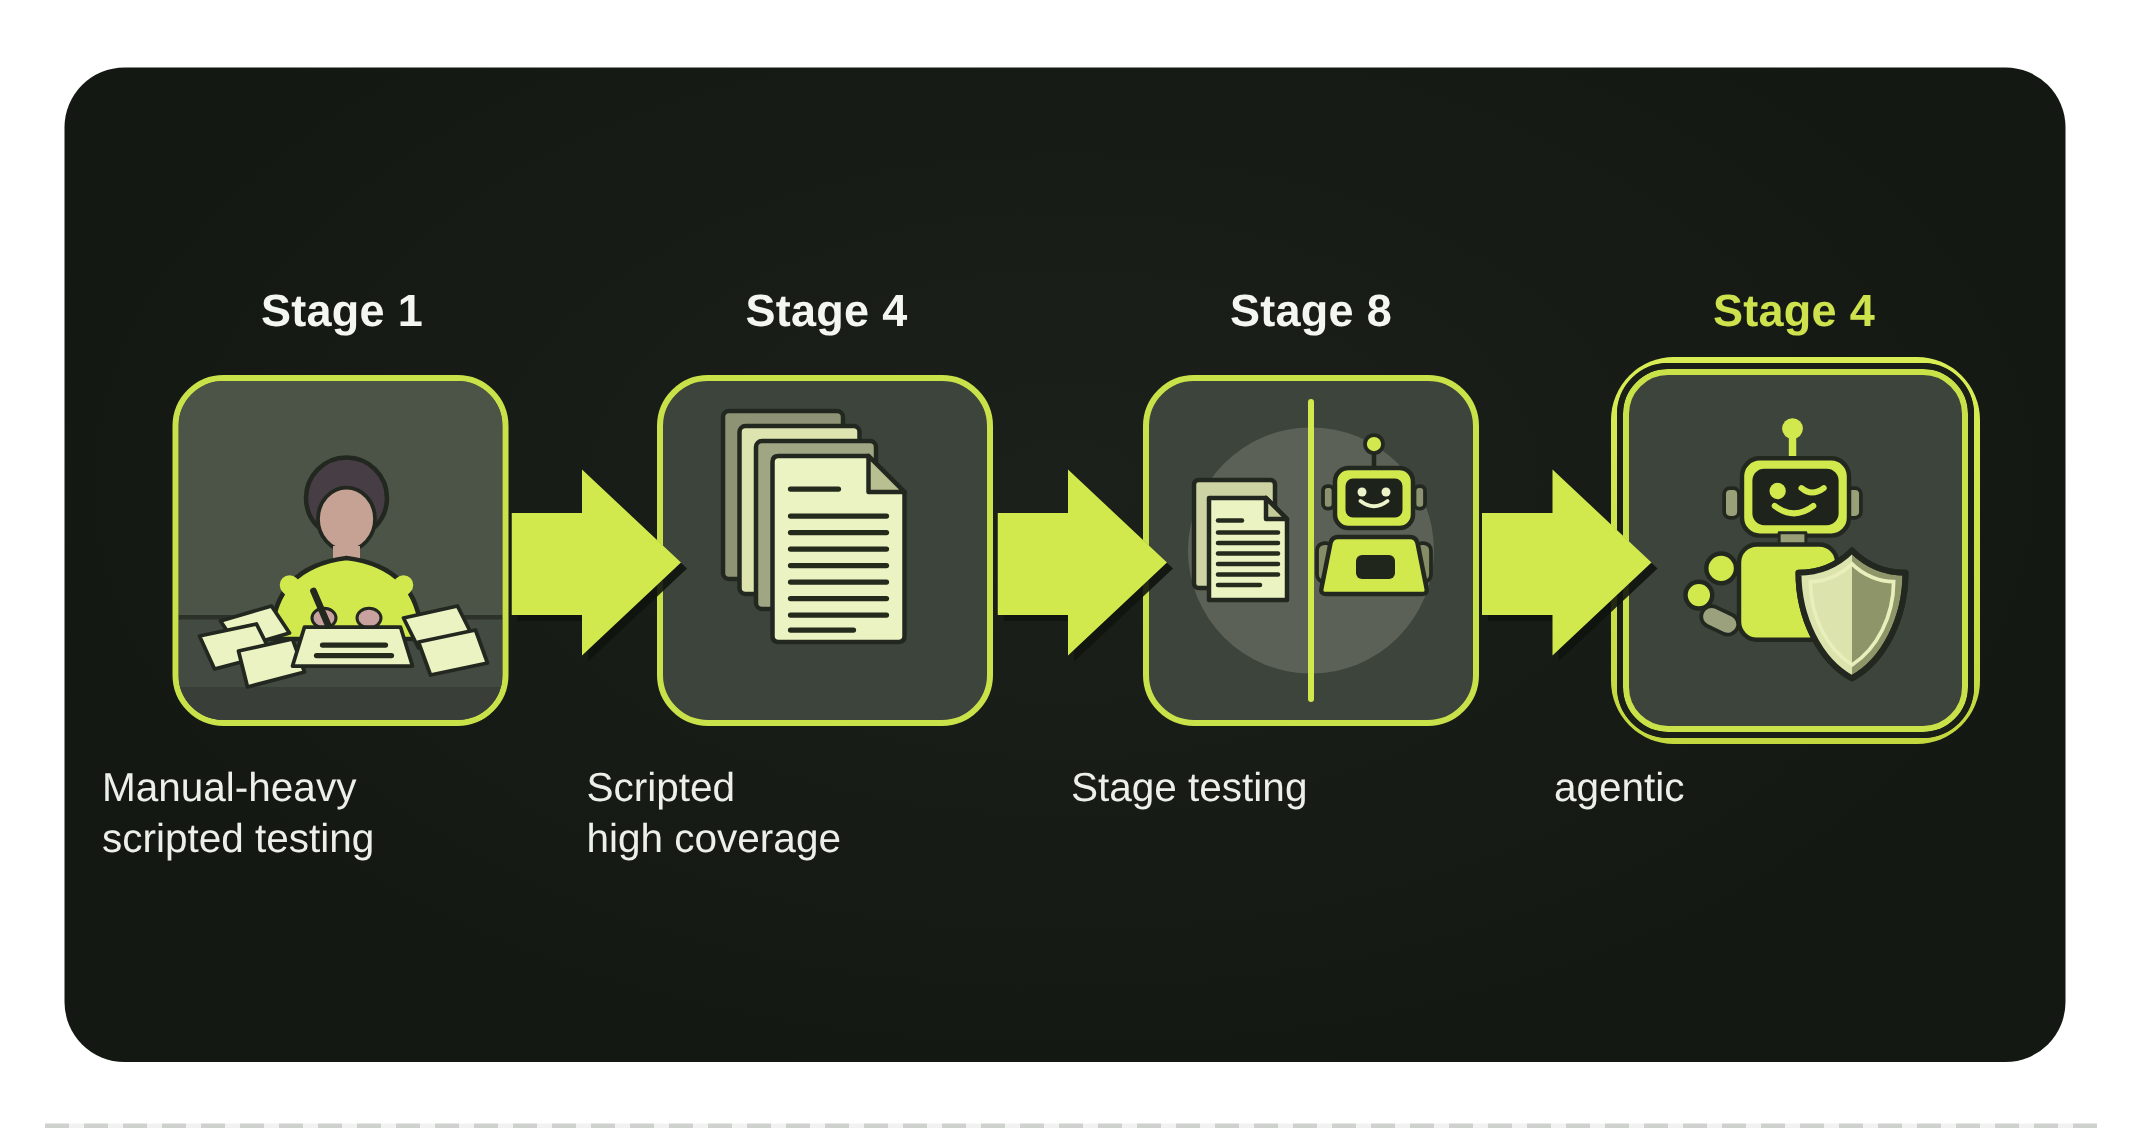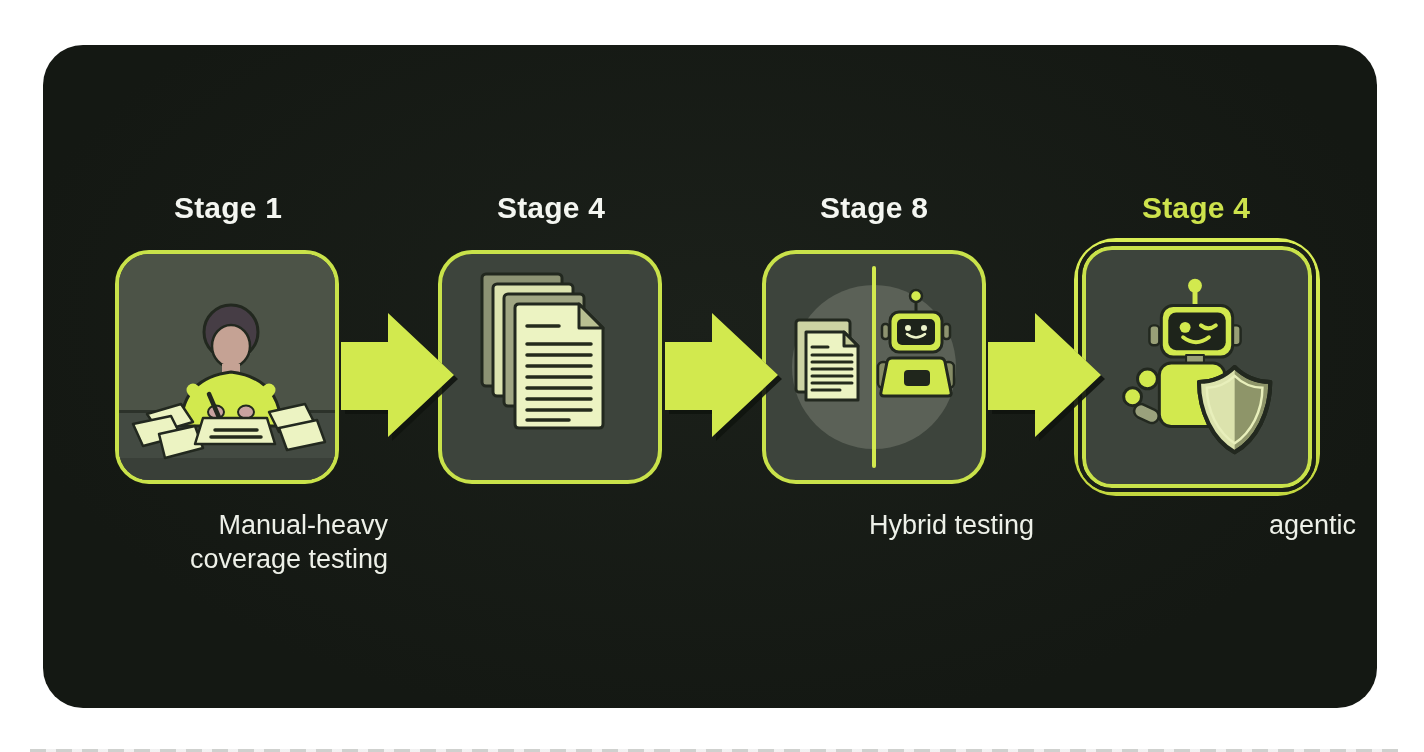--- a/index.html
+++ b/index.html
@@ -20,21 +20,21 @@
   .stage-box{position:absolute;top:250px;width:224px;height:234px;box-sizing:border-box;
       border:4px solid var(--box-border);border-radius:34px;background:var(--box-bg);overflow:hidden;z-index:2;}
   .stage-box svg{display:block;width:100%;height:100%;}
   .stage4-outer{position:absolute;left:1074px;top:238px;width:246px;height:258px;box-sizing:border-box;
       border-radius:42px;background:linear-gradient(180deg,#d9ee55 0%,#c3d73f 100%);padding:8px;z-index:2;}
   .stage4-inner{width:100%;height:100%;box-sizing:border-box;border:4px solid var(--box-border);
       outline:4px solid #1a1f18;outline-offset:-0px; border-radius:30px;background:var(--box-bg);overflow:hidden;
       box-shadow:0 0 0 4px #1a1f18;}
   .stage4-inner svg{display:block;width:100%;height:100%;}
   .flow-arrow{position:absolute;top:307px;width:118px;height:136px;z-index:5;}
-  .caption{position:absolute;top:508px;width:320px;text-align:right;
+  .caption{position:absolute;top:508px;width:320px;text-align:left;
       font-size:27px;line-height:34px;color:var(--caption-text);font-weight:400;}
   .caption div{min-height:0;}
   .edge-artifact{position:absolute;left:30px;top:749px;width:1368px;height:3px;opacity:.5;
       background:repeating-linear-gradient(90deg,#9fa39e 0 16px,#e4e4e4 16px 26px);}
   
   .fA{fill:var(--accent);} .sA{stroke:var(--accent);fill:none;stroke-linecap:round;}
   .fP{fill:var(--page);}
   .oL{stroke:var(--outline);stroke-linejoin:round;}
   .tx{stroke:#242b1c;stroke-width:3.5;stroke-linecap:round;}
   .lite{stroke:#ecf3c8;fill:none;stroke-linecap:round;}
@@ -158,24 +158,29 @@
     <polygon points="0,35 47,35 47,6 113,68 47,130 47,103 0,103" transform="translate(4,4)" fill="#10140e" opacity="0.9"></polygon>
     <polygon points="0,35 47,35 47,6 113,68 47,130 47,103 0,103" class="fA"></polygon>
   </svg>
   <svg class="flow-arrow" style="left:988px" viewBox="0 0 118 136">
     <polygon points="0,35 47,35 47,6 113,68 47,130 47,103 0,103" transform="translate(4,4)" fill="#10140e" opacity="0.9"></polygon>
     <polygon points="0,35 47,35 47,6 113,68 47,130 47,103 0,103" class="fA"></polygon>
   </svg>
 
   <div class="caption" style="left:68px">
     <div>Manual-heavy</div>
-    <div>coverage testing</div>
+    <div>scripted testing</div>
+  </div>
+  <div class="caption" style="left:391px">
+    <div>Scripted</div>
+    <div>high coverage</div>
+    <div></div>
   </div>
   <div class="caption" style="left:714px">
-    <div>Hybrid testing</div>
+    <div>Stage testing</div>
     <div></div>
   </div>
   <div class="caption" style="left:1036px">
     <div>agentic</div>
     <div></div>
   </div>
 
   <div class="edge-artifact"></div>
 </div>
 

